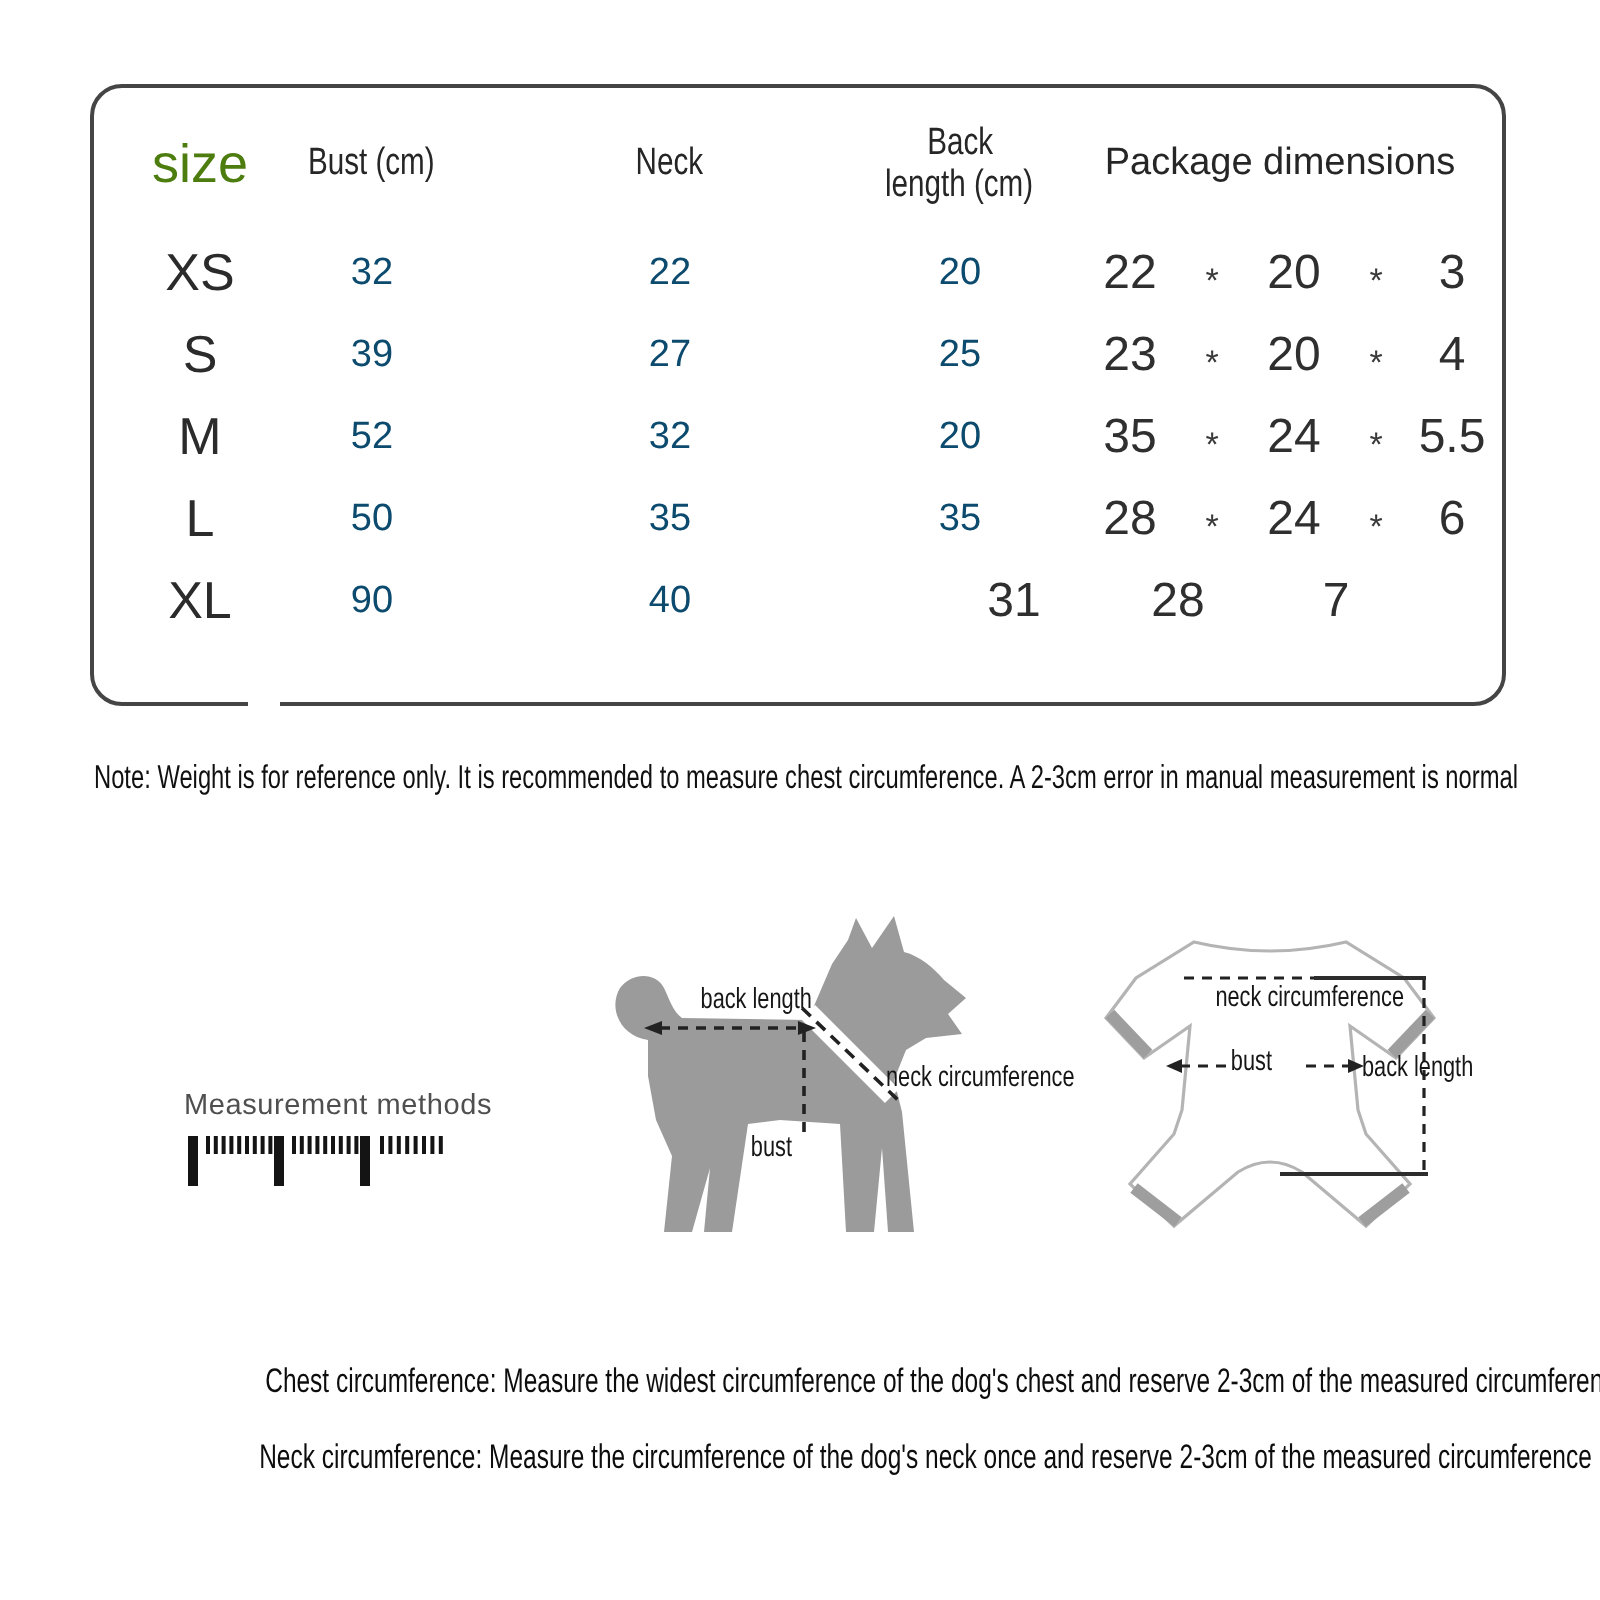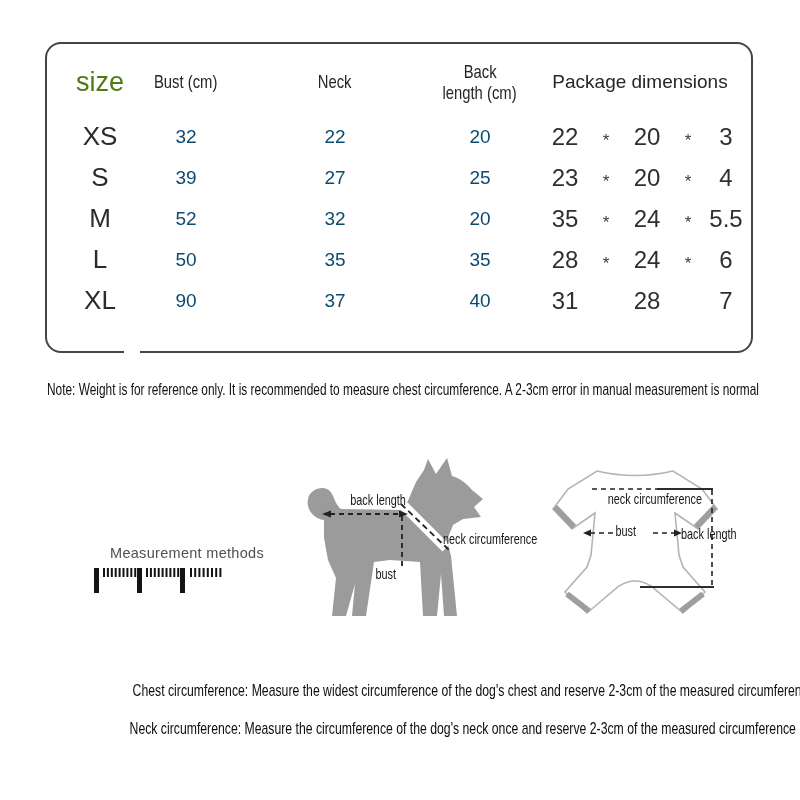--- a/index.html
+++ b/index.html
@@ -34,21 +34,21 @@
   .pkg{display:flex;align-items:center;}
   .pkg .n{display:block;width:56px;text-align:center;font-size:24px;color:#2f2f2f;}
   .pkg .n3{width:50px;}
   .pkg .star{display:block;width:26px;text-align:center;font-size:17px;color:#3a3a3a;padding-top:8px;}
   .bgap{position:absolute;left:124px;top:348px;width:16px;height:8px;background:#ffffff;}
 
   
   .note{left:47px;top:380px;font-size:16.5px;color:#101010;}
 
   
-  .mm-title{left:110px;top:545px;font-size:14.5px;color:#4f4f4f;letter-spacing:0.3px;}
+  .mm-title{left:92px;top:545px;font-size:14.5px;color:#4f4f4f;letter-spacing:0.3px;}
 
   
   .diag-label{font-size:14.5px;color:#161616;text-decoration:underline;}
   .lbl-center{text-align:center;}
 
   
   .desc{left:0;top:672px;width:800px;text-align:center;color:#0d0d0d;}
   .desc-line{height:38px;line-height:38px;font-size:17px;}
 </style>
 </head>
@@ -177,23 +177,20 @@
         </div>
           </div>
       </div>
 
       <div class="trow data">
         <div class="cell">
             <span class="size-val">XL</span>
           </div>
         <div class="cell">
             <span class="num">90</span>
-          </div>
-        <div class="cell">
-            <span class="num">37</span>
           </div>
         <div class="cell">
             <span class="num">40</span>
           </div>
         <div class="cell pkgcell">
             <div class="pkg">
           <span class="n">31</span>
               <span class="star"></span>
               <span class="n">28</span>
               <span class="star"></span>

